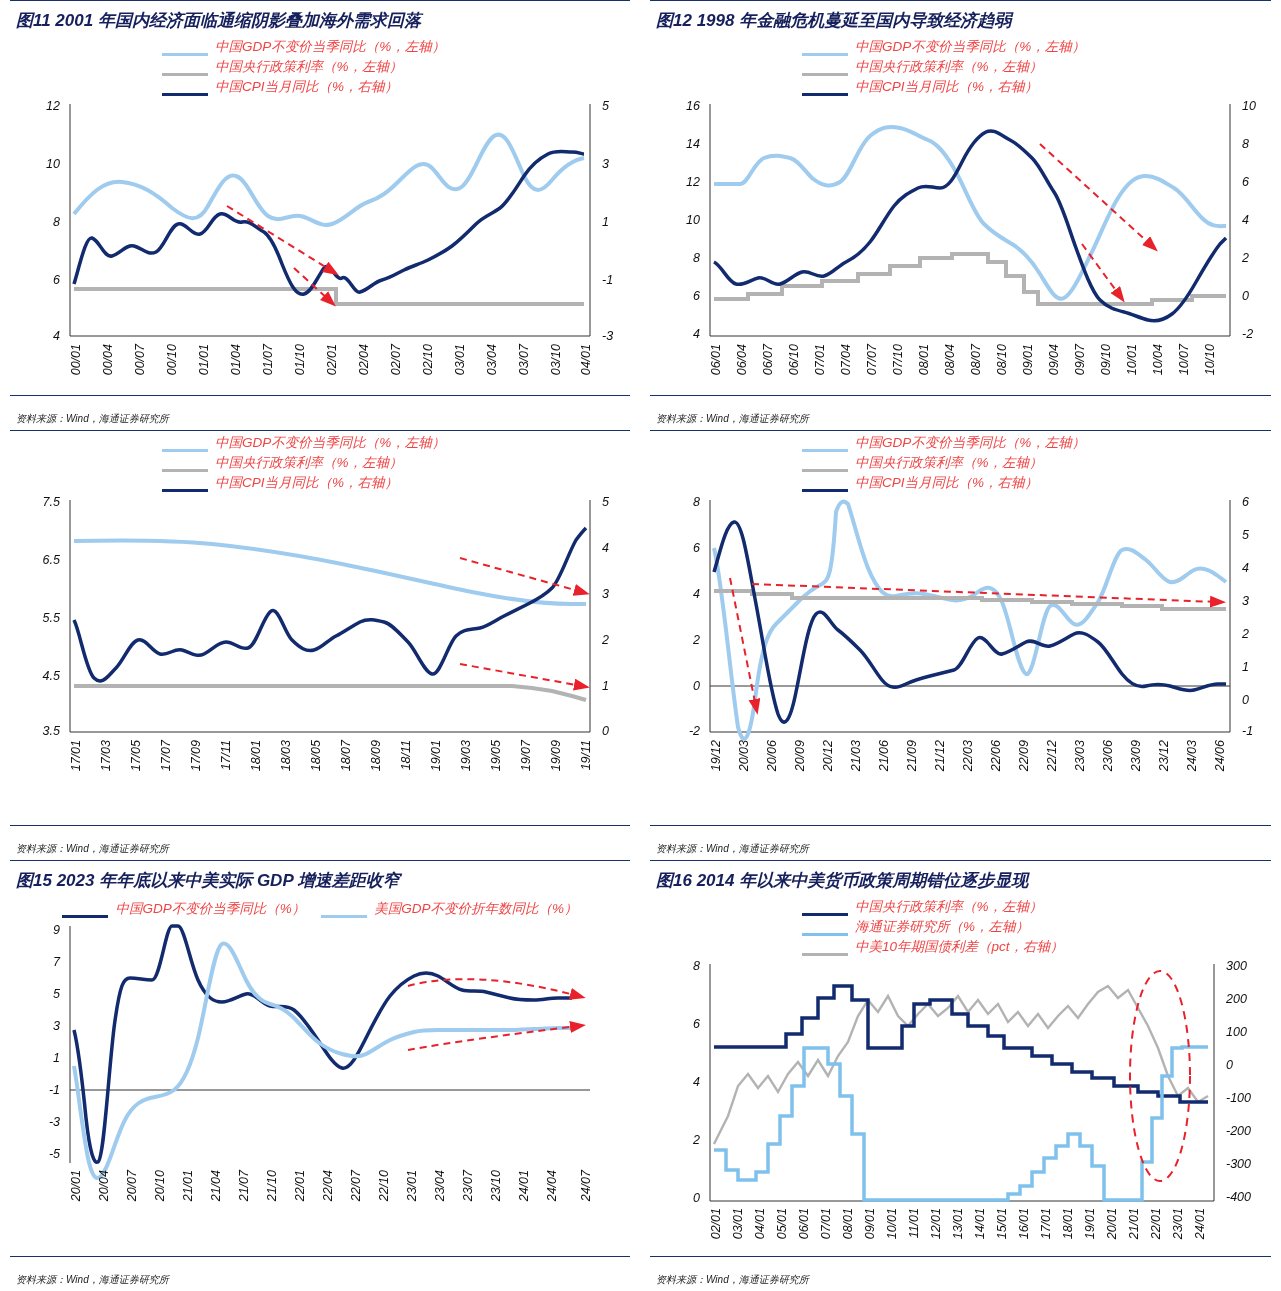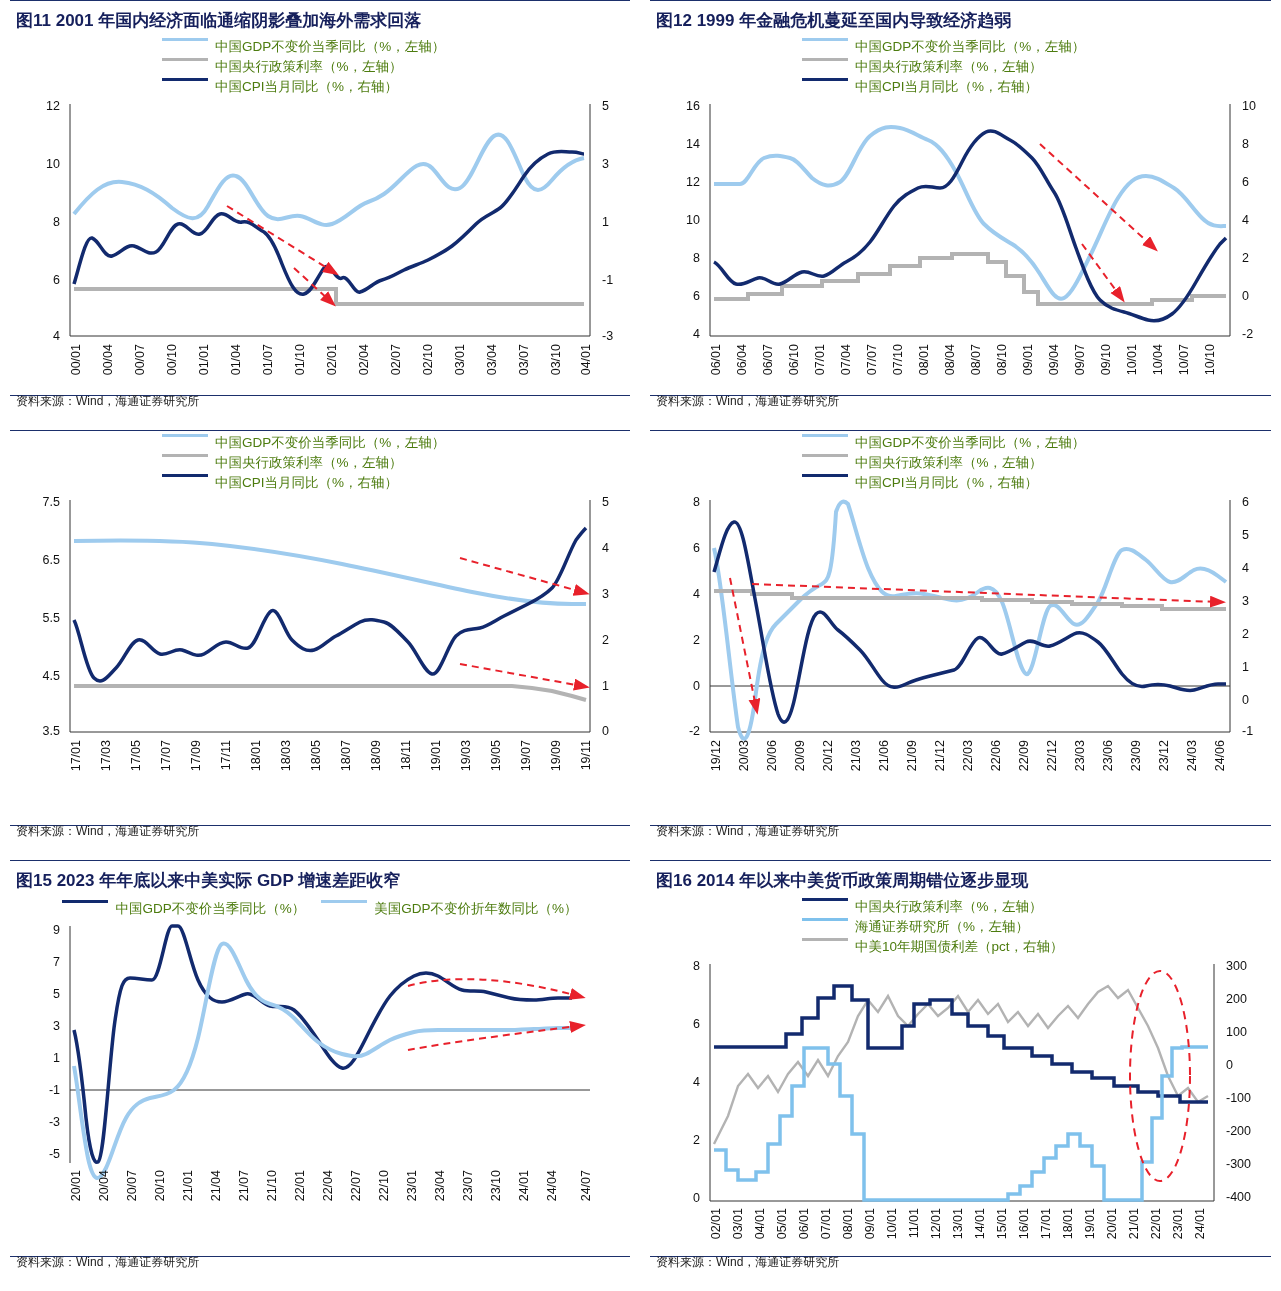--- a/index.html
+++ b/index.html
@@ -1,25 +1,25 @@
 <!DOCTYPE html>
 <html><head>
 <meta charset="utf-8">
 <style>
   html,body{margin:0;padding:0;}
   body{width:1281px;height:1291px;background:#ffffff;font-family:"Liberation Sans",sans-serif;color:#1a1a1a;}
-  .grid{display:grid;grid-template-columns:640px 641px;grid-template-rows:430px 430px 431px;width:1281px;height:975px;}
+  .grid{display:grid;grid-template-columns:640px 641px;grid-template-rows:430px 430px 431px;width:1281px;height:975px;font-style:italic;}
   .cell{position:relative;box-sizing:border-box;padding:0 12px;overflow:hidden;}
   .cell.left{border-right:0px solid #fff;}
   .divider-h{position:absolute;left:10px;right:10px;top:0;border-top:1.5px solid #1b2f6b;}
   .fig-title{font-weight:bold;font-size:17px;color:#16205c;padding:9px 4px 2px 4px;letter-spacing:0px;}
-  .src{position:absolute;bottom:20px;left:16px;font-size:12px;color:#222;}
+  .src{position:absolute;bottom:4px;left:16px;font-size:10px;color:#222;}
   .src-line{position:absolute;left:10px;right:10px;bottom:34px;border-top:1px solid #1b2f6b;}
   .legend{display:flex;flex-direction:column;gap:2px;align-items:flex-start;margin-left:150px;margin-top:4px;}
-  .lg-row{display:flex;align-items:flex-start;gap:7px;font-size:13.5px;color:#4d7c0f;white-space:nowrap;}
+  .lg-row{display:flex;align-items:flex-end;gap:7px;font-size:13.5px;color:#ef4444;white-space:nowrap;}
   .lg-line{display:inline-block;width:46px;height:0;border-top-width:3px;border-top-style:solid;}
   .chartwrap{position:relative;}
   svg{display:block;}
   .axlbl{font-size:12.5px;fill:#111;}
   .xlbl{font-size:12.5px;fill:#111;}
   .legend-h{display:flex;gap:16px;justify-content:center;font-size:13.5px;margin-top:6px;}
 </style>
 </head>
 <body>
 
@@ -95,21 +95,21 @@
           <text transform="translate(578,248) rotate(-90)" text-anchor="end">04/01</text>
         </g>
       </svg>
     </div>
     <div class="src-line"></div>
     <div class="src">资料来源：Wind，海通证券研究所</div>
   </div>
 
   <div class="cell">
     <div class="divider-h"></div>
-    <div class="fig-title">图12 1999 年金融危机蔓延至国内导致经济趋弱</div>
+    <div class="fig-title">图12 1998 年金融危机蔓延至国内导致经济趋弱</div>
     <div class="legend">
       <div class="lg-row">
           <span class="lg-line" style="border-top-color:#9ecbee"></span>
           <span>中国GDP不变价当季同比（%，左轴）</span>
         </div>
       <div class="lg-row">
           <span class="lg-line" style="border-top-color:#b3b3b3"></span>
           <span>中国央行政策利率（%，左轴）</span>
         </div>
       <div class="lg-row">

